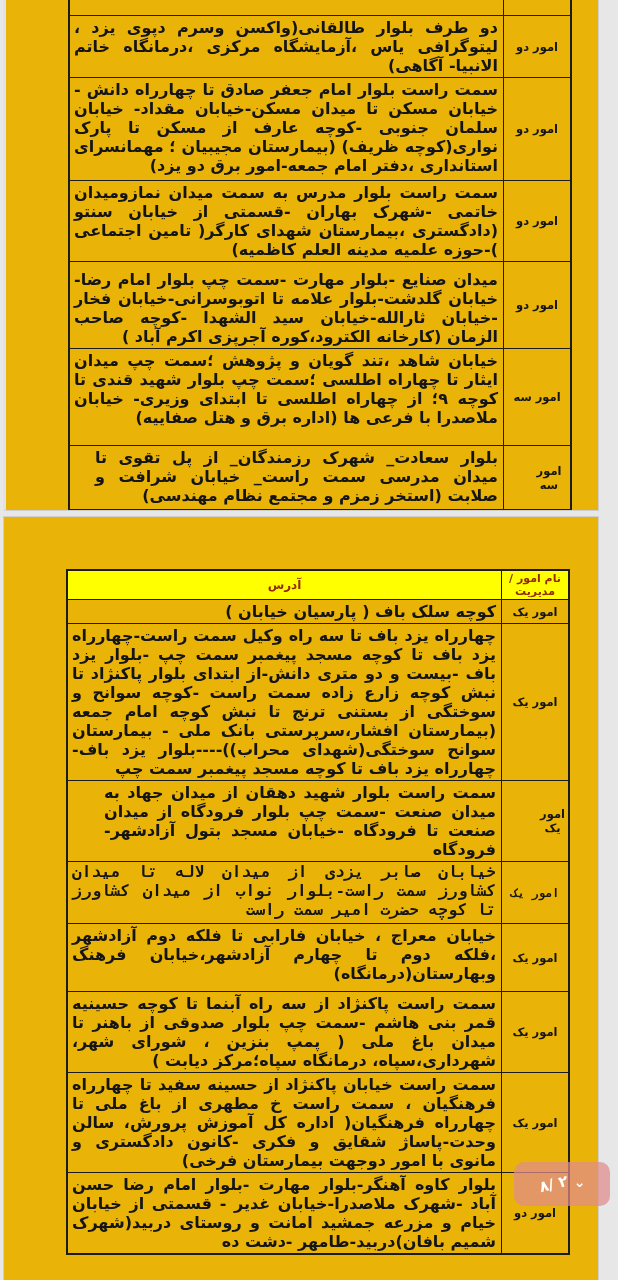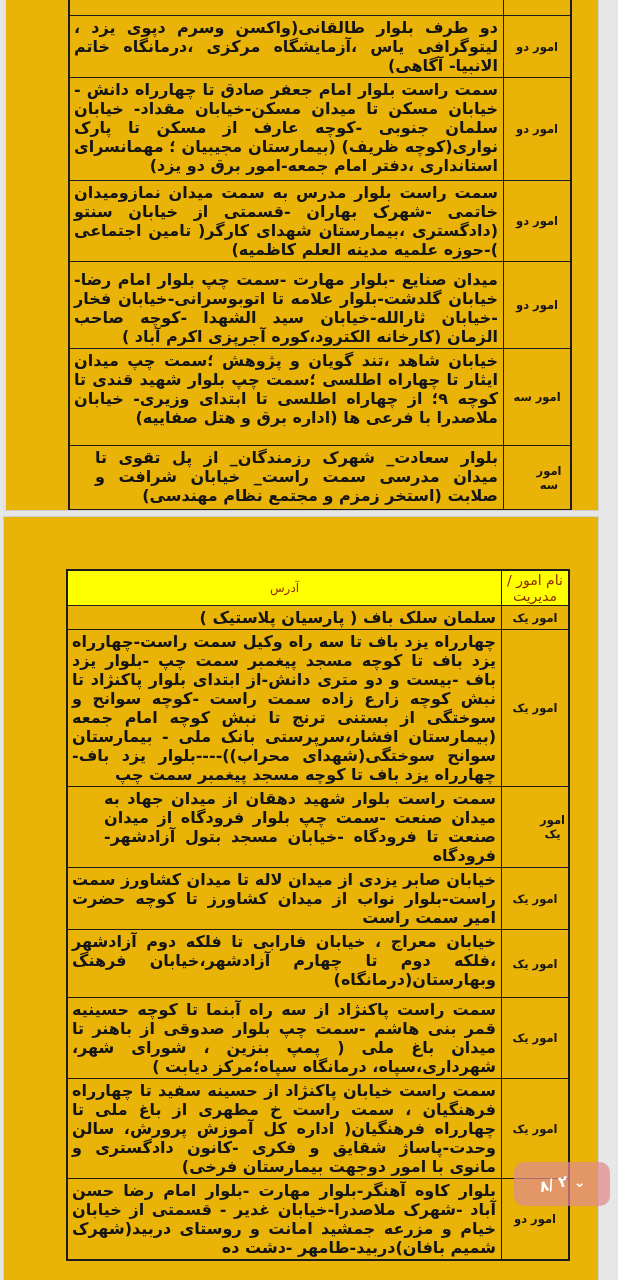--- a/index.html
+++ b/index.html
@@ -33,40 +33,40 @@
     width:64px;text-align:center;vertical-align:middle;
     font-size:11.5px;font-weight:bold;color:#151515;
     padding:1px;
   }
   .group-bar td{
     background:#ffff00;color:#93. }
   .group-bar td{
     background:#ffff00;color:#932b00;text-align:center;
     font-size:13px;font-weight:bold;height:21px;padding:1px;
   }
-  .hdr-row td{background:#ffff00;color:#932b00;font-weight:normal;height:20px;}
-  .hdr-row .hdr-name{font-size:14px;text-align:center;}
+  .hdr-row td{background:#ffff00;color:#932b00;font-weight:bold;height:20px;}
+  .hdr-row .hdr-name{font-size:11px;text-align:center;}
   .hdr-row .hdr-addr{font-size:12px;text-align:center;}
 
   
   .t1 tbody tr:nth-child(1) td{height:12px;}
   .t1 tbody tr:nth-child(2) td{height:38px;}
   .t1 tbody tr:nth-child(3) td{height:98px;margin-left:27px;}
   .t1 tbody tr:nth-child(4) td{height:41px;}
   .t1 tbody tr:nth-child(5) td{height:75px;}
   .t1 tbody tr:nth-child(5) .addr-cell{padding-top:8px;}
   .t1 tbody tr:nth-child(6) td{height:92px;margin-top:32px;}
   .t1 tbody tr:nth-child(7) td{height:59px;padding-left:25px;}
   .t1 tbody tr:nth-child(8) td{height:21px;}
 
   
   .t2 tbody tr:nth-child(1) td{height:18px;}
   .t2 tbody tr:nth-child(2) td{height:105px;}
   .t2 tbody tr:nth-child(3) td{height:28px;padding-left:36px;}
-  .t2 tbody tr:nth-child(4) td{height:35px;}
+  .t2 tbody tr:nth-child(4) td{height:35px;font-family:Liberation Mono, monospace;}
   .t2 tbody tr:nth-child(5) td{height:63px;}
   .t2 tbody tr:nth-child(6) td{height:38px;}
   .t2 tbody tr:nth-child(7) td{height:78px;margin-top:44px;}
   .t2 tbody tr:nth-child(8) td{height:42px;}
   .t2 tbody tr:nth-child(9) td{height:60px;}
   .t2 tbody tr:nth-child(10) td{height:38px;}
   .t2 tbody tr:nth-child(11) td{height:60px;}
 
   .watermark{
     position:absolute;left:514px;top:1162px;width:96px;height:44px;
@@ -124,21 +124,21 @@
   <table class="t2">
     <thead>
       <tr class="hdr-row">
         <td class="hdr-name label-cell">نام امور /مدیریت</td>
         <td class="hdr-addr">آدرس</td>
       </tr>
     </thead>
     <tbody id="t2-body">
         <tr>
           <td class="label-cell">امور یک</td>
-          <td class="addr-cell">سلمان سلک باف ( پارسیان پلاستیک )</td>
+          <td class="addr-cell">کوچه سلک باف ( پارسیان خیابان )</td>
         </tr>
         <tr>
           <td class="label-cell">امور یک</td>
           <td class="addr-cell">چهارراه یزد باف تا سه راه وکیل سمت راست-چهارراه یزد باف تا کوچه مسجد پیغمبر سمت چپ -بلوار یزد باف -بیست و دو متری دانش-از ابتدای بلوار پاکنژاد تا نبش کوچه زارع زاده سمت راست -کوچه سوانح و سوختگی از بستنی ترنج تا نبش کوچه امام جمعه (بیمارستان افشار،سرپرستی بانک ملی - بیمارستان سوانح سوختگی(شهدای محراب))----بلوار یزد باف-چهارراه یزد باف تا کوچه مسجد پیغمبر سمت چپ</td>
         </tr>
         <tr>
           <td class="label-cell">امور یک</td>
           <td class="addr-cell">سمت راست بلوار شهید دهقان از میدان جهاد به میدان صنعت -سمت چپ بلوار فرودگاه از میدان صنعت تا فرودگاه -خیابان مسجد بتول آزادشهر-فرودگاه</td>
         </tr>
         <tr>

